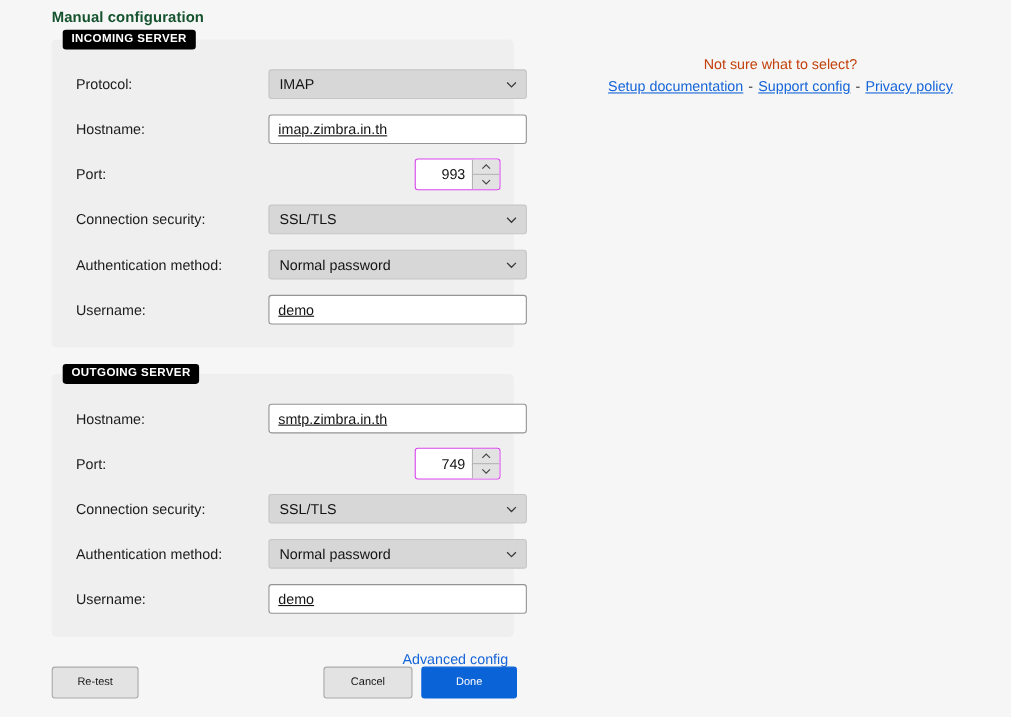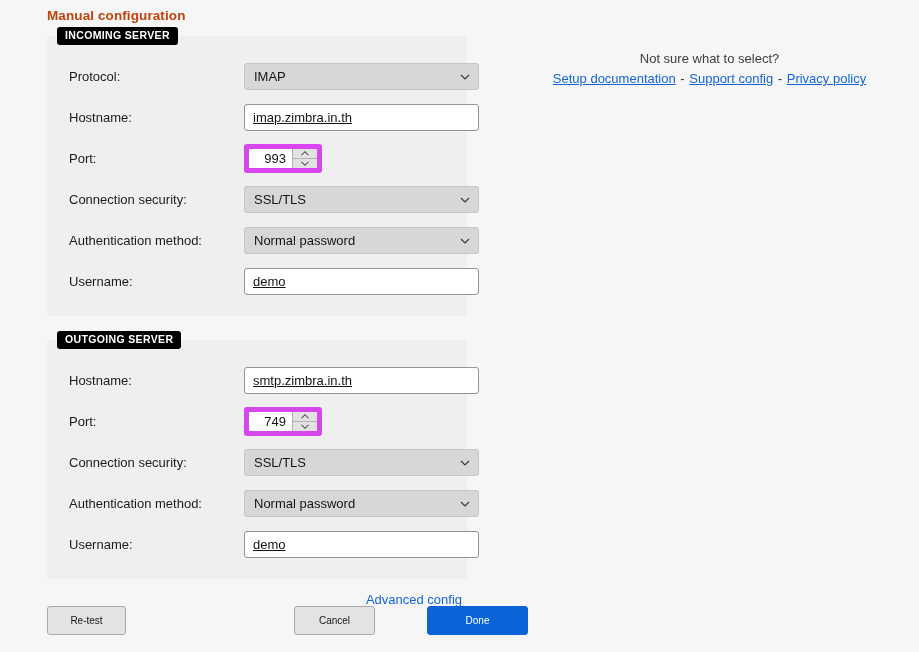--- a/index.html
+++ b/index.html
@@ -23,21 +23,21 @@
     height: 652px;
   }
 
   
   .heading {
     position: absolute;
     left: 47px;
     top: 8px;
     font-size: 13.5px;
     font-weight: bold;
-    color: #c2410c;
+    color: #14532d;
     letter-spacing: 0.1px;
   }
 
   
   .config-col {
     position: absolute;
     left: 47px;
     top: 36px;
     width: 420px;
   }
@@ -78,20 +78,21 @@
     flex: 0 0 165px;
     padding-left: 10px;
     box-sizing: border-box;
     font-size: 13px;
     color: #1b1b1b;
   }
   .row .field {
     flex: 1 1 auto;
     display: flex;
     align-items: center;
+    justify-content: flex-end;
   }
 
   
   .select {
     position: relative;
     width: 235px;
     height: 27px;
     background: #d7d7d7;
     border: 1px solid #c6c6c6;
     border-radius: 3px;
@@ -130,21 +131,21 @@
     text-decoration: underline;
   }
 
   
   .spinner {
     display: flex;
     align-items: stretch;
     width: 78px;
     height: 29px;
     background: #ffffff;
-    border: 5px solid #d946ef;
+    border: 1px solid #d946ef;
     border-radius: 3px;
     box-sizing: border-box;
     overflow: hidden;
   }
   .spinner .num {
     flex: 1 1 auto;
     display: flex;
     align-items: center;
     justify-content: flex-end;
     padding-right: 6px;
@@ -209,33 +210,33 @@
     border: 1px solid #a9a9a9;
     color: #161616;
   }
   .btn.primary {
     background: #0b63d8;
     border: 1px solid #0b63d8;
     color: #ffffff;
   }
   #retest-btn { left: 0; width: 79px; }
   #cancel-btn { left: 247px; width: 81px; }
-  #done-btn   { left: 336px; width: 101px; margin-left: 44px; }
+  #done-btn   { left: 336px; width: 87px; }
 
   
   .help {
     position: absolute;
     left: 500px;
     top: 50px;
     width: 419px;
     text-align: center;
   }
   .help .q {
     font-size: 13px;
-    color: #404040;
+    color: #c2410c;
     line-height: 18px;
   }
   .help .links {
     margin-top: 2px;
     font-size: 13px;
     line-height: 18px;
     color: #333;
   }
   .help .links .sep { color: #333; padding: 0 1px; }
 </style>

